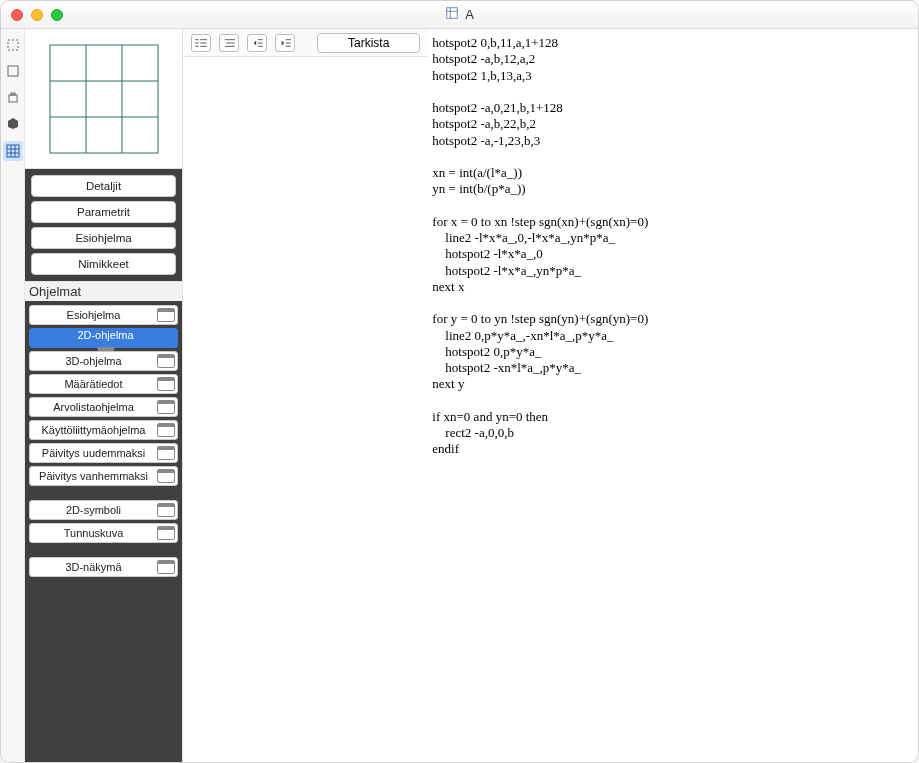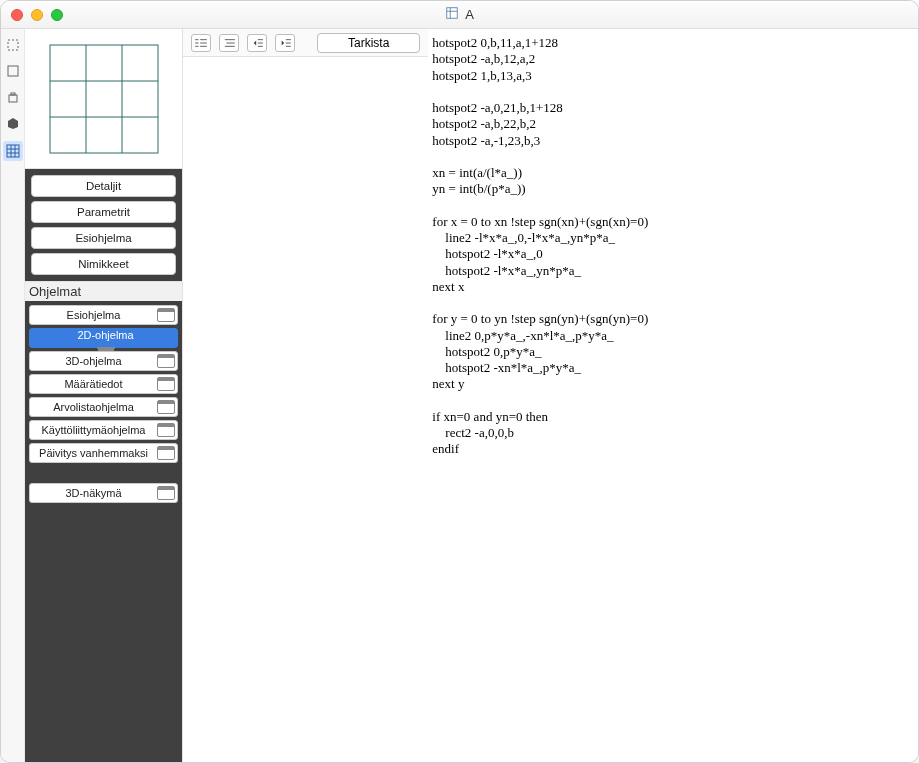--- a/index.html
+++ b/index.html
@@ -273,25 +273,39 @@
           </div>
           <div class="scriptitem">
             <span class="lbl">Arvolistaohjelma</span>
             <span class="winicon"></span>
           </div>
           <div class="scriptitem">
             <span class="lbl">Käyttöliittymäohjelma</span>
             <span class="winicon"></span>
           </div>
           <div class="scriptitem">
+            <span class="lbl">Päivitys uudemmaksi</span>
+            <span class="winicon"></span>
+          </div>
+          <div class="scriptitem">
             <span class="lbl">Päivitys vanhemmaksi</span>
             <span class="winicon"></span>
           </div>
         </div>
       <div class="scriptgap"></div>
+      <div class="scriptlist" id="scripts2">
+          <div class="scriptitem">
+            <span class="lbl">2D-symboli</span>
+            <span class="winicon"></span>
+          </div>
+          <div class="scriptitem">
+            <span class="lbl">Tunnuskuva</span>
+            <span class="winicon"></span>
+          </div>
+        </div>
       <div class="scriptgap"></div>
       <div class="scriptlist" id="scripts3">
           <div class="scriptitem">
             <span class="lbl">3D-näkymä</span>
             <span class="winicon"></span>
           </div>
         </div>
     </div>
 
     <div class="main">

